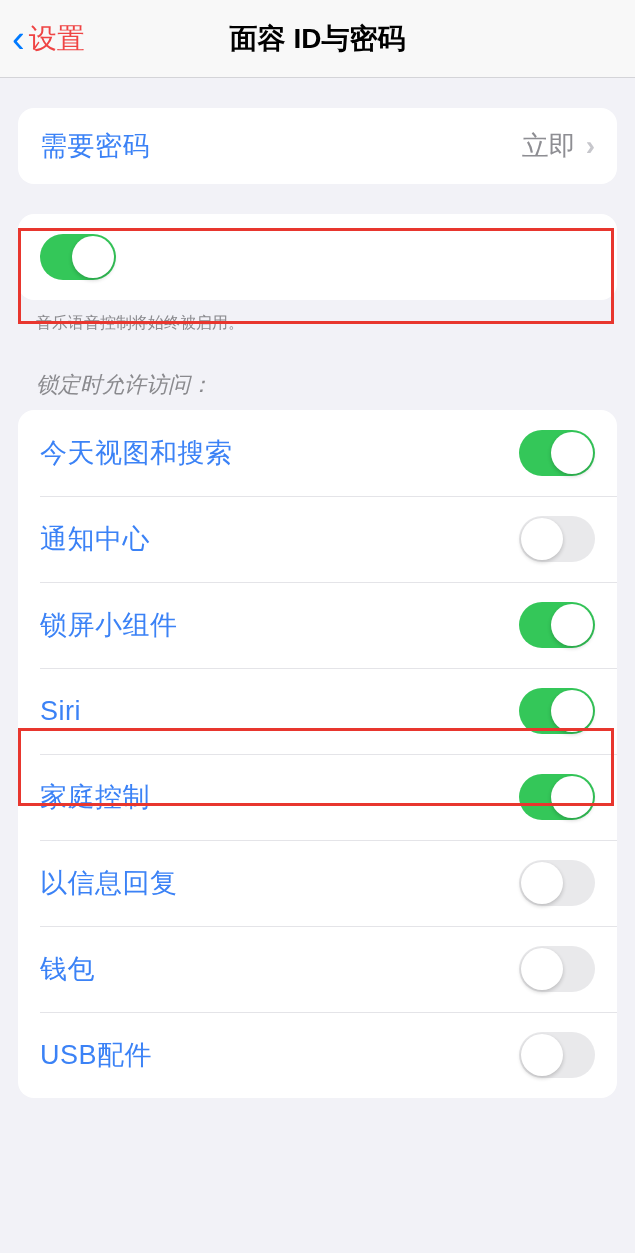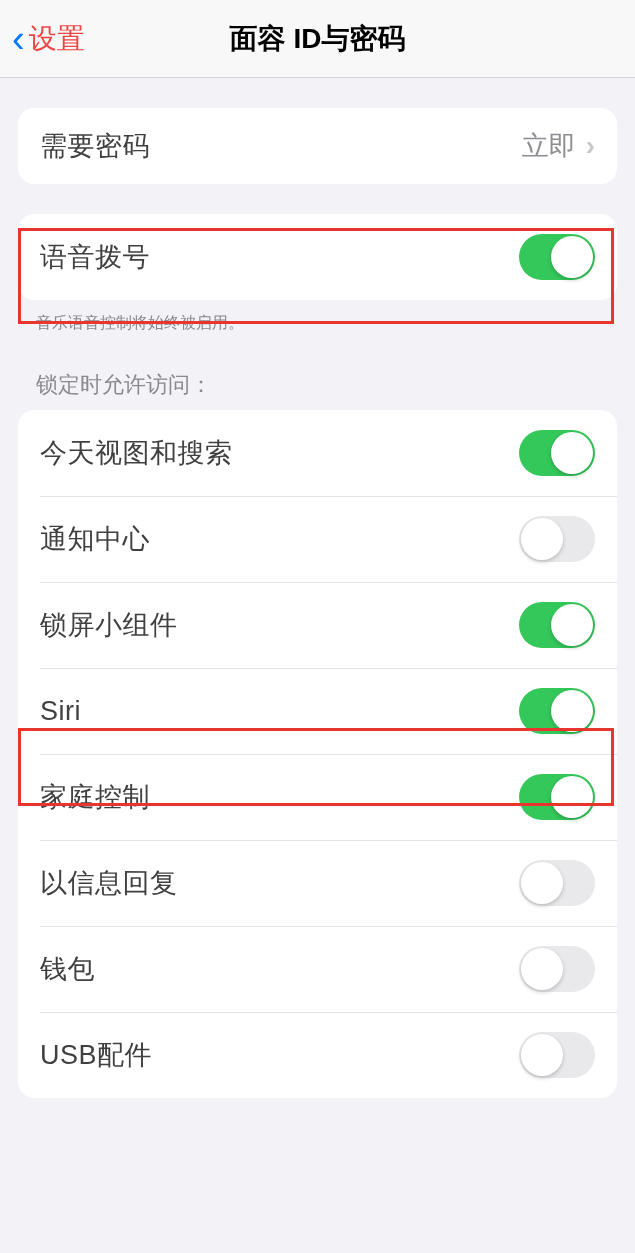--- a/index.html
+++ b/index.html
@@ -72,21 +72,21 @@
       content: "";
       position: absolute;
       top: 0;
       left: 22px;
       right: 0;
       height: 1px;
       background: #e4e4e8;
     }
     .row-label {
       font-size: 27px;
-      color: #404040;
+      color: #3b82f6;
       letter-spacing: 0.5px;
     }
     .row-right {
       display: flex;
       align-items: center;
       gap: 10px;
     }
     .row-value {
       font-size: 27px;
       color: #8e8e93;
@@ -127,20 +127,21 @@
     .footer-text {
       font-size: 16px;
       color: #8a8a8e;
       padding: 12px 15px 0 36px;
       line-height: 1.4;
     }
     .section-header {
       font-size: 22px;
       color: #8a8a8e;
       padding: 36px 19px 10px 36px;
+      font-style: italic;
     }
     .highlight-box {
       border: 3px solid #e8362e;
       position: absolute;
       pointer-events: none;
       z-index: 10;
     }
     .highlight-1 {
       top: 228px;
       left: 18px;
@@ -172,21 +173,20 @@
       <span class="row-label">需要密码</span>
       <div class="row-right">
         <span class="row-value">立即</span>
         <span class="disclosure">›</span>
       </div>
     </div>
   </div>
 
   <div class="group">
     <div class="row">
-      <span class="row-label">语音拨号</span>
       <div class="toggle on">
         <div class="toggle-knob"></div>
       </div>
     </div>
   </div>
   <div class="footer-text">音乐语音控制将始终被启用。</div>
 
   <div class="section-header">锁定时允许访问：</div>
 
   <div class="group" style="margin-top:0" id="lock-access-group">

